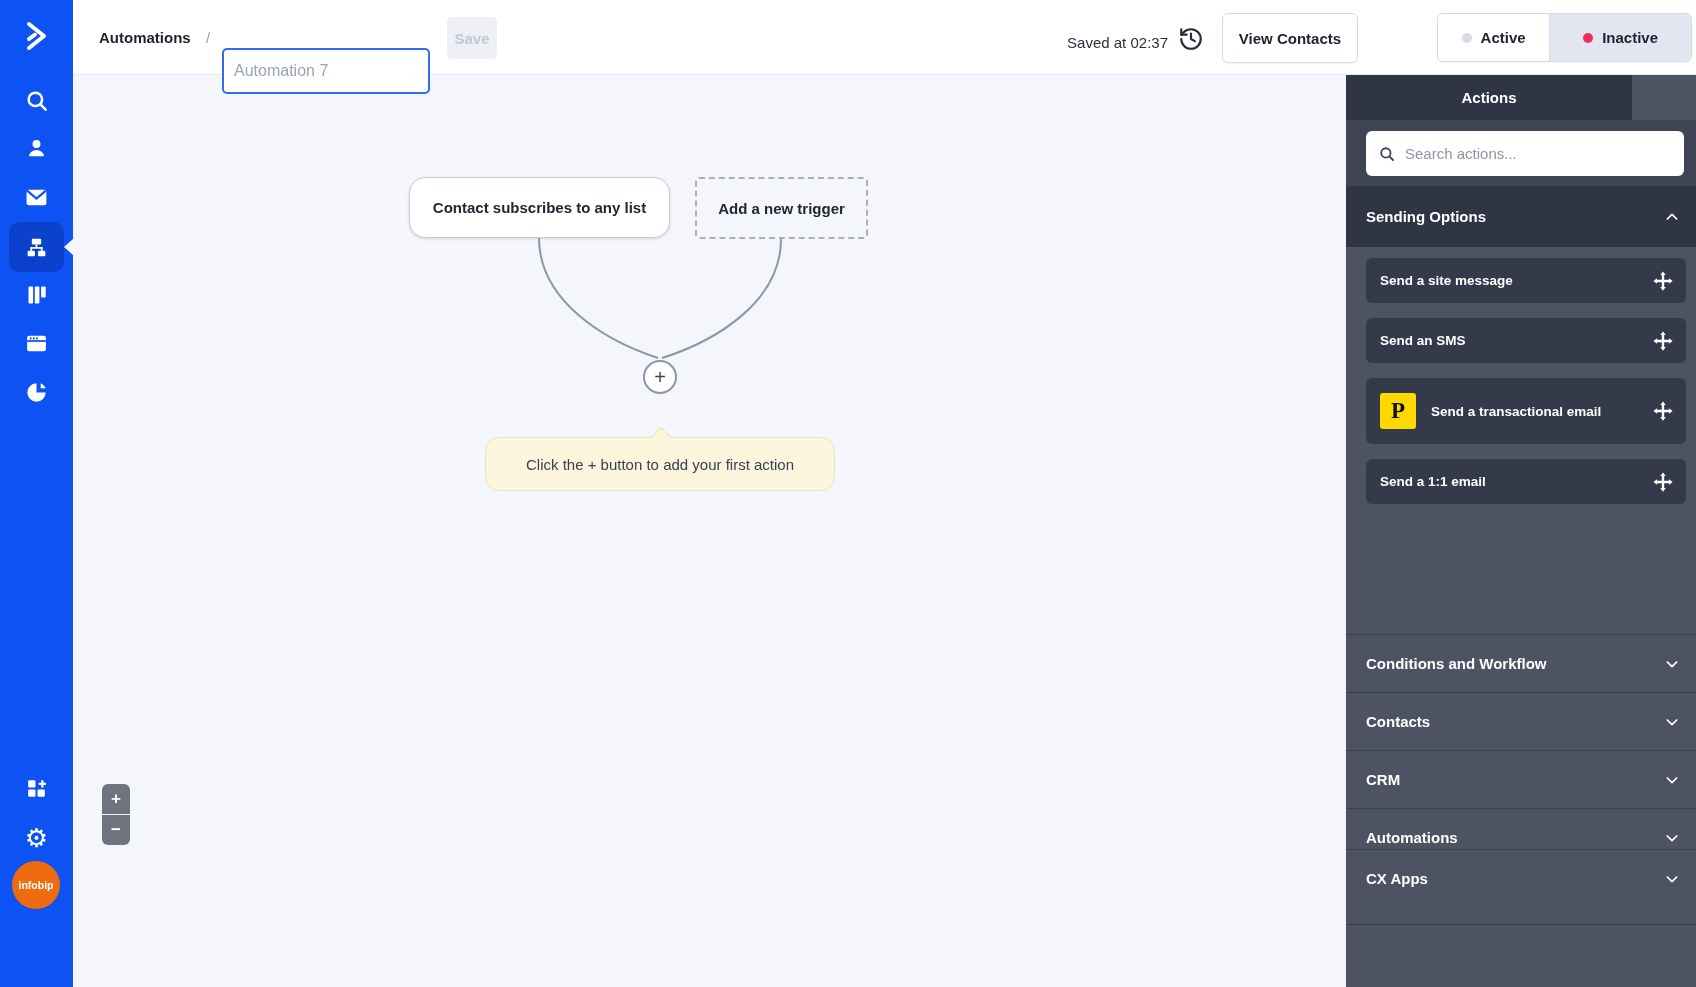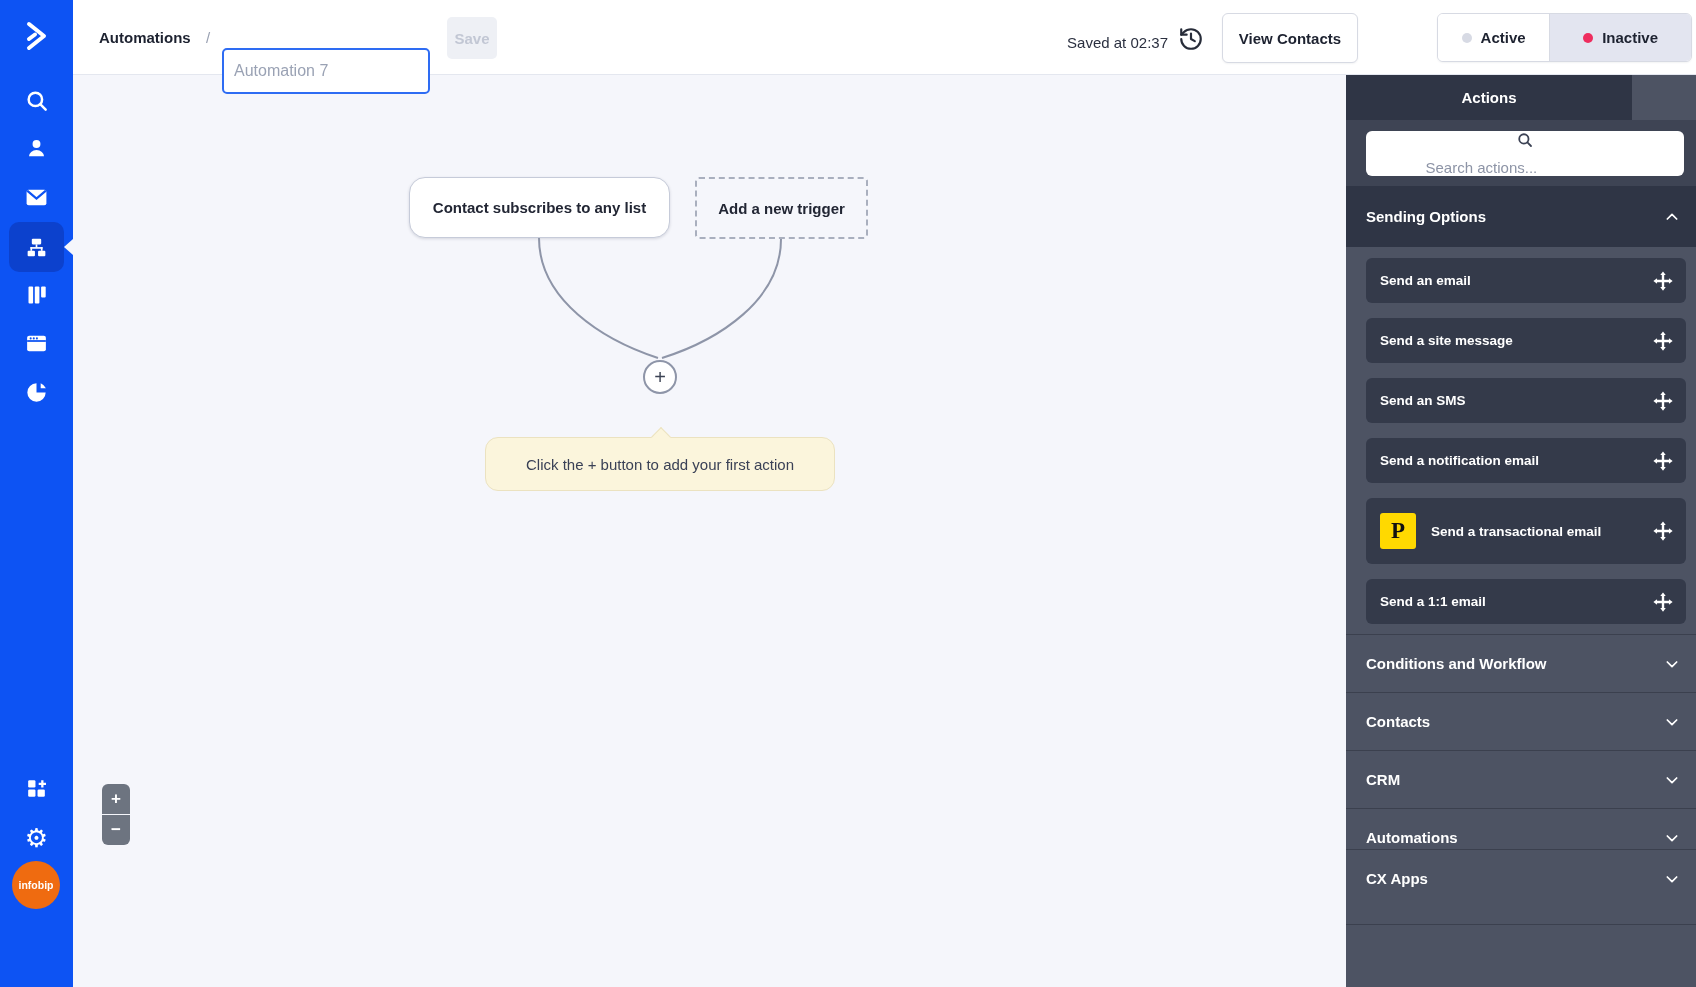--- a/index.html
+++ b/index.html
@@ -40,21 +40,21 @@
   .plus-node { position:absolute; left:570px; top:285px; width:34px; height:34px; background:#fff; border:2px solid #8e95a8; border-radius:50%; display:flex; align-items:center; justify-content:center; font-size:20px; font-weight:400; color:#3c4354; cursor:pointer; }
   .tooltip { position:absolute; left:412px; top:362px; width:350px; height:54px; background:#fbf5dc; border:1px solid #ebe2c0; border-radius:13px; display:flex; align-items:center; justify-content:center; font-size:15px; color:#3a4156; }
   .tooltip-caret { position:absolute; left:168px; top:-8px; width:14px; height:14px; background:#fbf5dc; border-left:1px solid #ebe2c0; border-top:1px solid #ebe2c0; transform:rotate(45deg); }
   .zoom-ctl { position:absolute; left:29px; top:709px; width:28px; border-radius:6px; overflow:hidden; }
   .zoom-btn { width:28px; height:30px; background:#6d7480; border:none; color:#fff; font-size:17px; font-weight:bold; display:block; line-height:28px; cursor:pointer; }
   .zoom-btn + .zoom-btn { margin-top:1px; }
   
   .panel { position:absolute; left:1346px; top:75px; width:350px; height:912px; background:#4d5363; color:#fff; }
   .panel-titlebar { position:absolute; left:0; top:0; width:286px; height:45px; background:#2f3545; display:flex; align-items:center; justify-content:center; font-size:15px; font-weight:bold; }
   .search-strip { position:absolute; left:0; top:45px; width:350px; height:66px; background:#3e4454; }
-  .search-box { position:absolute; left:20px; top:11px; width:318px; height:45px; background:#fff; border-radius:6px; display:flex; align-items:center; padding:0 12px; gap:9px;flex-direction:column; }
+  .search-box { position:absolute; left:20px; top:11px; width:318px; height:45px; background:#fff; border-radius:6px; display:flex; align-items:center; padding:0 12px; gap:9px; }
   .search-box input { border:none; outline:none; flex:1; font-size:15px; color:#3c4254; font-family:"Liberation Sans",sans-serif; background:transparent; }
   .search-box input::placeholder { color:#8d94a6; }
   .sec-header { position:absolute; left:0; width:350px; display:flex; align-items:center; font-size:15px; font-weight:bold; padding-left:20px; cursor:pointer; }
   .sec-header .chev { position:absolute; right:16px; }
   .sec-expanded-header { top:111px; height:61px; background:#2f3545; }
   .sec-content { position:absolute; left:0; top:172px; width:350px; height:387px; padding-top:11px; }
   .action-card { position:relative; margin:0 10px 15px 20px; height:45px; background:#343a4a; border-radius:6px; display:flex; align-items:center; padding-left:14px; font-size:13.5px; font-weight:bold; color:#fff; cursor:grab; }
   .action-card.tall { height:66px; }
   .move-ic { position:absolute; right:12px; top:50%; transform:translateY(-50%); width:22px; height:22px; }
   .p-tile { width:36px; height:36px; background:#ffd900; border-radius:3px; color:#111; display:flex; align-items:center; justify-content:center; font-family:"Liberation Serif",serif; font-weight:bold; font-size:23px; margin-right:15px; flex:0 0 auto; }
@@ -205,42 +205,28 @@
 
     <div class="sec-header sec-expanded-header">
       <span>Sending Options</span>
       <svg class="chev" viewBox="0 0 24 24" width="16" height="16" fill="none" stroke="#fff" stroke-width="2.6" stroke-linecap="round" stroke-linejoin="round">
         <polyline points="5,15 12,8 19,15"></polyline>
       </svg>
     </div>
 
     <div class="sec-content">
       <div class="action-card">
-        <span>Send an email</span>
-        <svg class="move-ic" viewBox="0 0 24 24">
-          <path d="M12 1.5 L9 5.5 H15 Z M12 22.5 L9 18.5 H15 Z M1.5 12 L5.5 9 V15 Z M22.5 12 L18.5 9 V15 Z" fill="#fff"></path>
-          <path d="M12 5 V19 M5 12 H19" stroke="#fff" stroke-width="2.6"></path>
-        </svg>
-      </div>
-      <div class="action-card">
         <span>Send a site message</span>
         <svg class="move-ic" viewBox="0 0 24 24">
           <path d="M12 1.5 L9 5.5 H15 Z M12 22.5 L9 18.5 H15 Z M1.5 12 L5.5 9 V15 Z M22.5 12 L18.5 9 V15 Z" fill="#fff"></path>
           <path d="M12 5 V19 M5 12 H19" stroke="#fff" stroke-width="2.6"></path>
         </svg>
       </div>
       <div class="action-card">
         <span>Send an SMS</span>
-        <svg class="move-ic" viewBox="0 0 24 24">
-          <path d="M12 1.5 L9 5.5 H15 Z M12 22.5 L9 18.5 H15 Z M1.5 12 L5.5 9 V15 Z M22.5 12 L18.5 9 V15 Z" fill="#fff"></path>
-          <path d="M12 5 V19 M5 12 H19" stroke="#fff" stroke-width="2.6"></path>
-        </svg>
-      </div>
-      <div class="action-card">
-        <span>Send a notification email</span>
         <svg class="move-ic" viewBox="0 0 24 24">
           <path d="M12 1.5 L9 5.5 H15 Z M12 22.5 L9 18.5 H15 Z M1.5 12 L5.5 9 V15 Z M22.5 12 L18.5 9 V15 Z" fill="#fff"></path>
           <path d="M12 5 V19 M5 12 H19" stroke="#fff" stroke-width="2.6"></path>
         </svg>
       </div>
       <div class="action-card tall">
         <span class="p-tile">P</span>
         <span>Send a transactional email</span>
         <svg class="move-ic" viewBox="0 0 24 24">
           <path d="M12 1.5 L9 5.5 H15 Z M12 22.5 L9 18.5 H15 Z M1.5 12 L5.5 9 V15 Z M22.5 12 L18.5 9 V15 Z" fill="#fff"></path>

